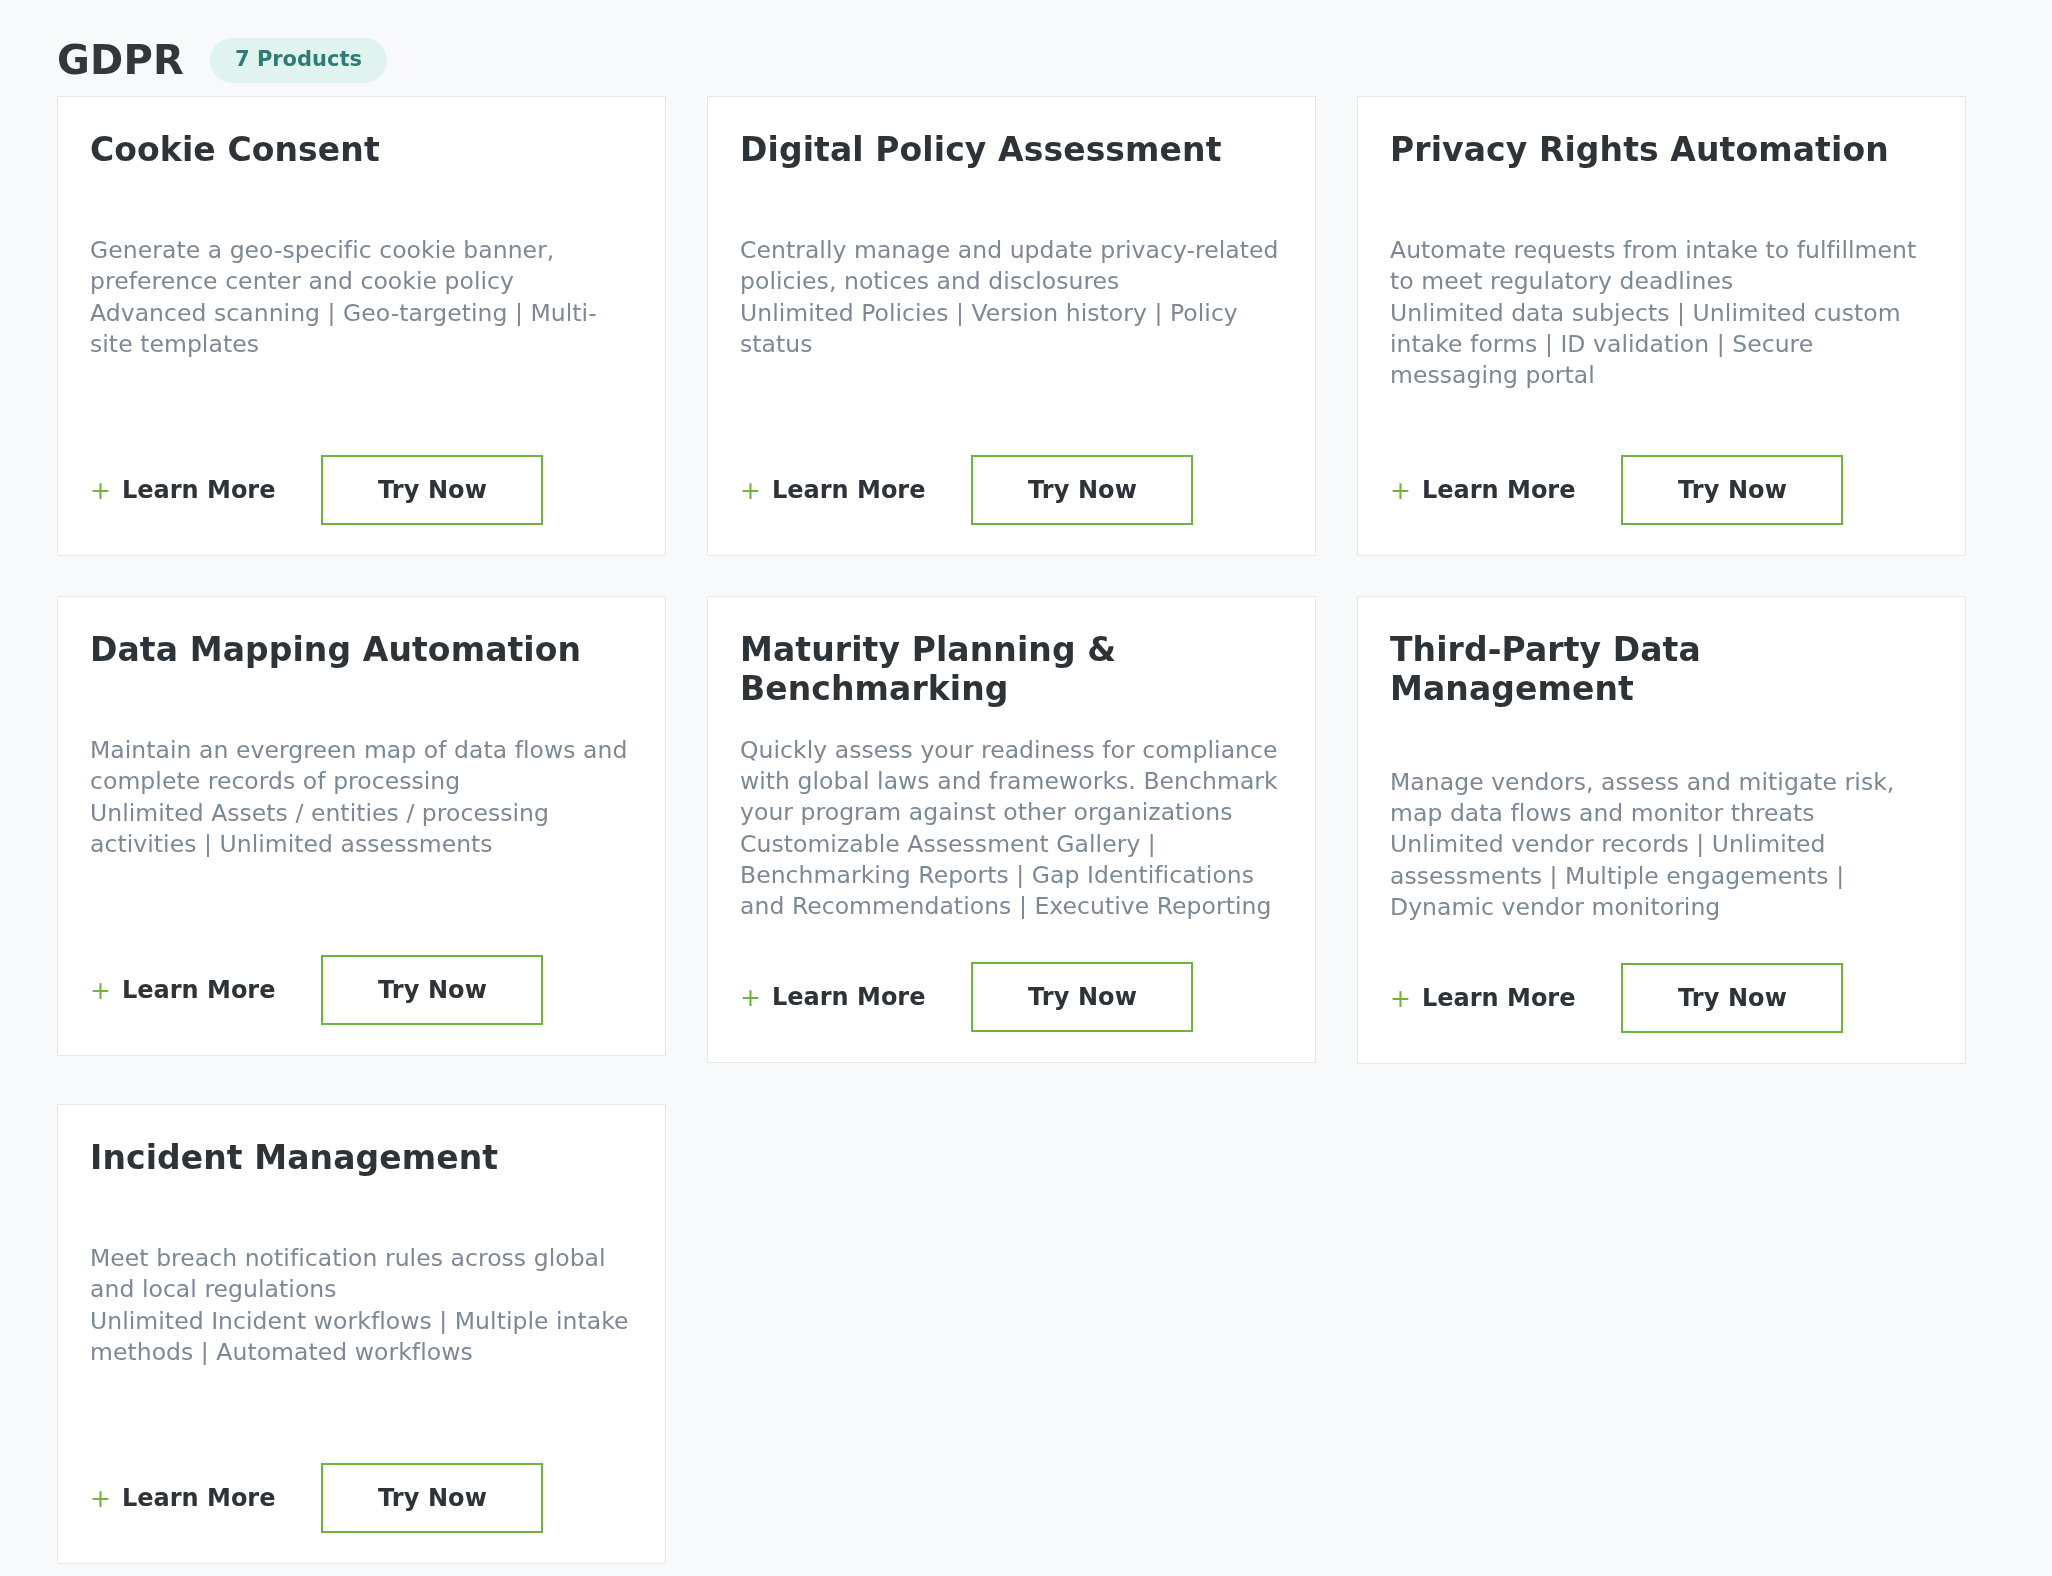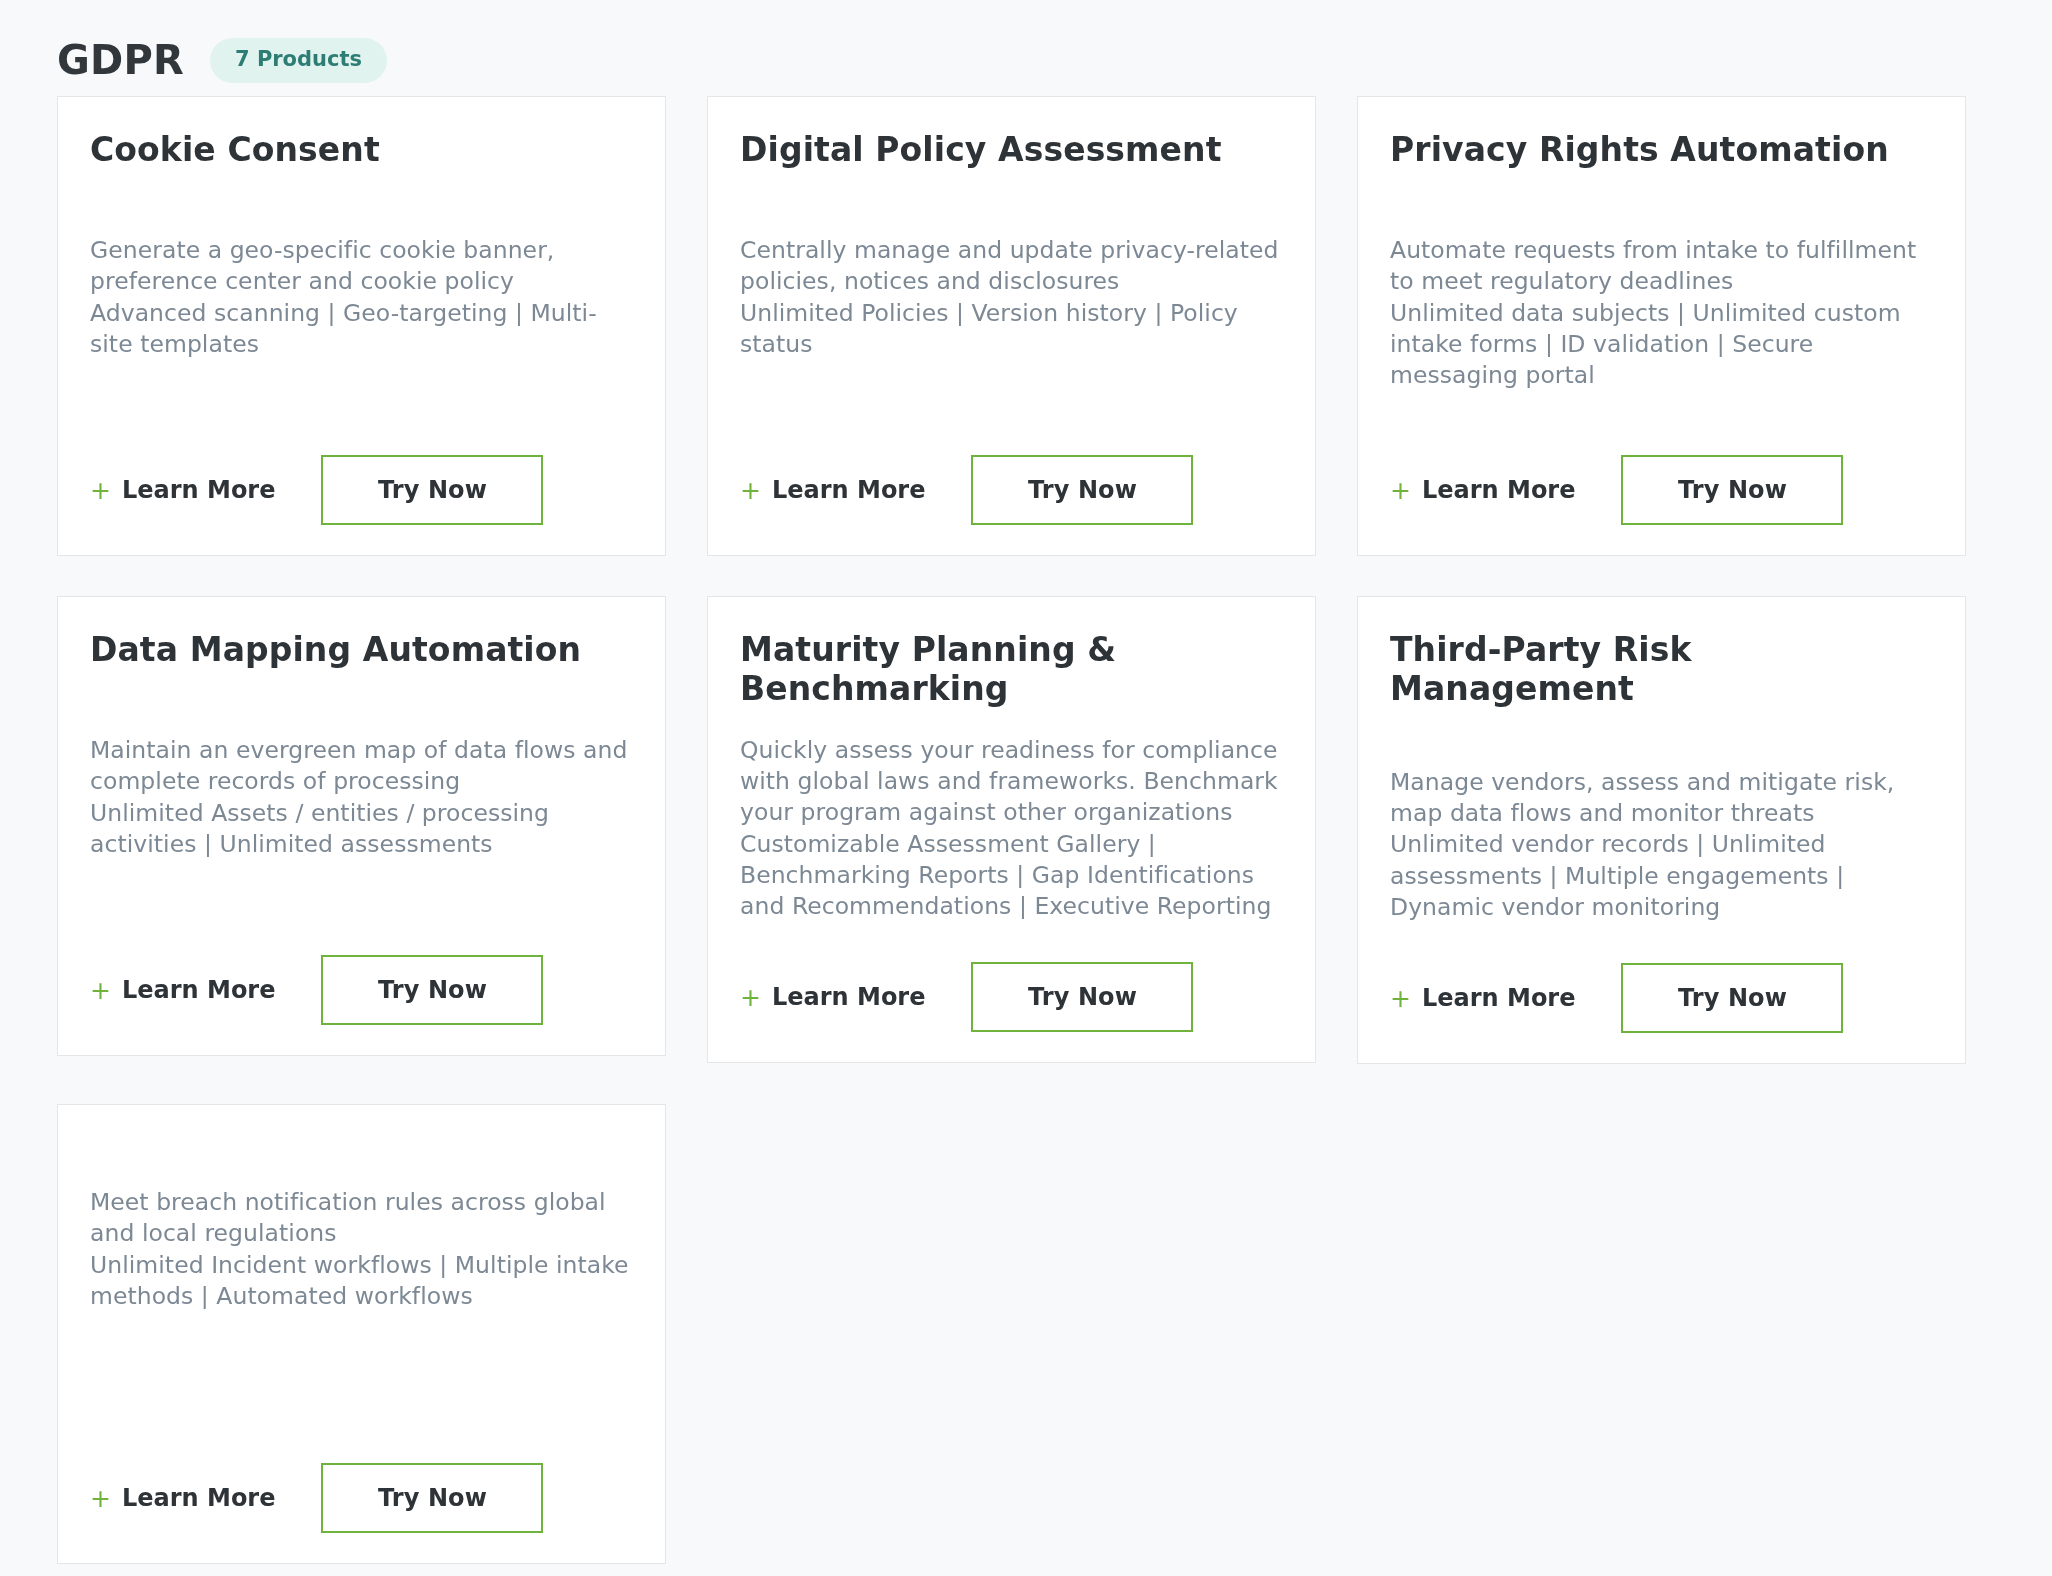--- a/index.html
+++ b/index.html
@@ -208,33 +208,34 @@
       <div class="card-actions">
         <button class="learn-more">
           <span class="plus-icon">+</span>
           <span>Learn More</span>
         </button>
         <button class="try-now">Try Now</button>
       </div>
     </div>
 
     <div class="product-card">
-      <div class="card-title">Third-Party Risk Management</div>
+      <div class="card-title">Third-Party Data Management</div>
       <div class="card-desc">Manage vendors, assess and mitigate risk, map data flows and monitor threats
 Unlimited vendor records | Unlimited assessments | Multiple engagements | Dynamic vendor monitoring</div>
       <div class="card-actions">
         <button class="learn-more">
           <span class="plus-icon">+</span>
           <span>Learn More</span>
         </button>
         <button class="try-now">Try Now</button>
       </div>
     </div>
 
     <div class="product-card">
+      <div class="card-title">Incident Management</div>
       <div class="card-desc">Meet breach notification rules across global and local regulations
 Unlimited Incident workflows | Multiple intake methods | Automated workflows</div>
       <div class="card-actions">
         <button class="learn-more">
           <span class="plus-icon">+</span>
           <span>Learn More</span>
         </button>
         <button class="try-now">Try Now</button>
       </div>
     </div>

